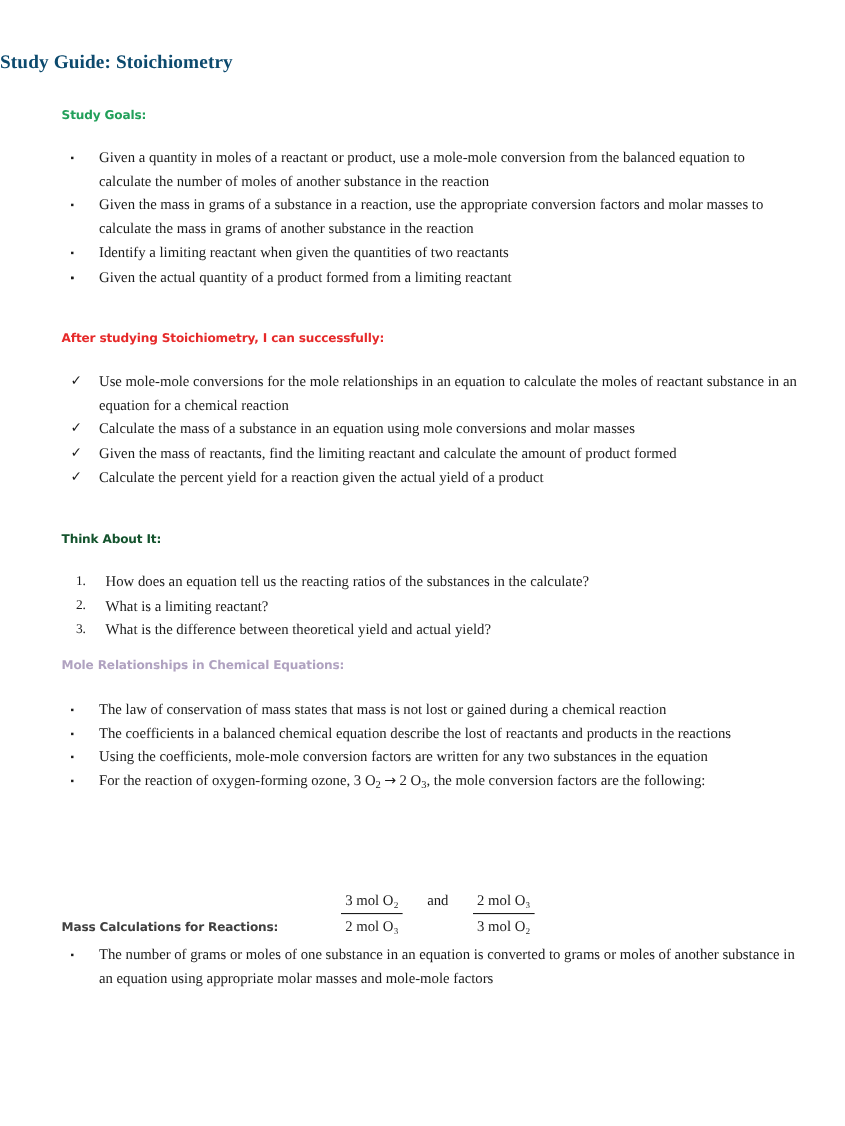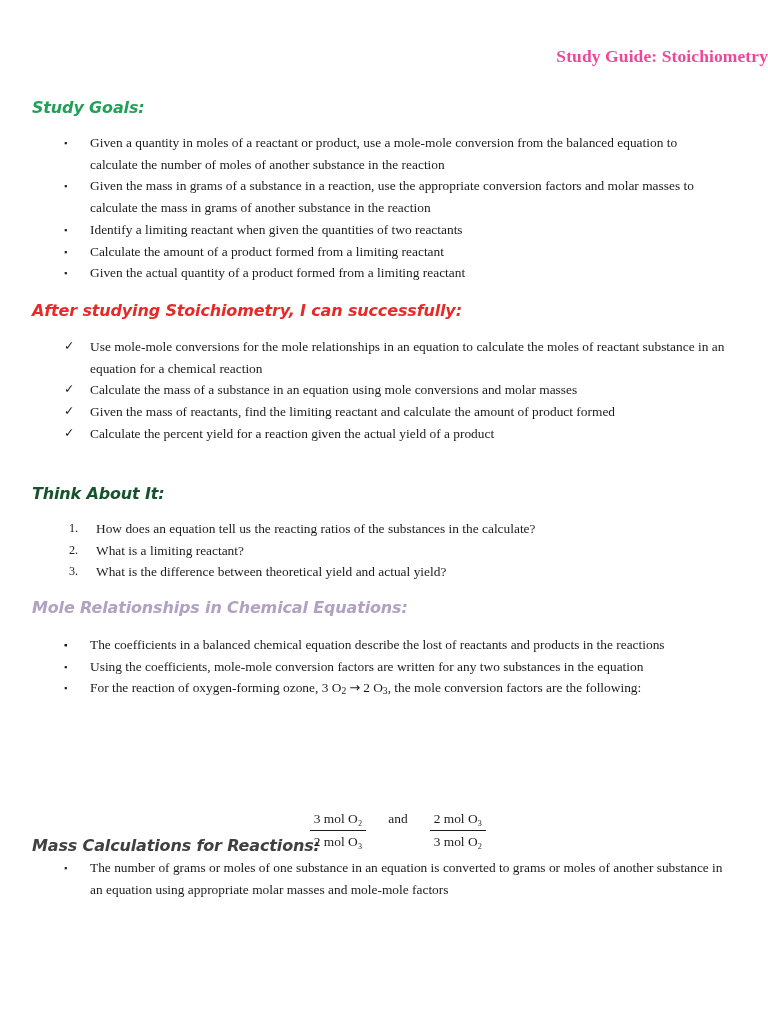--- a/index.html
+++ b/index.html
@@ -22,38 +22,37 @@
     height: 1024px;
     background: #fff;
   }
 
   
   .doc-title {
     position: absolute;
     left: 0;
     top: 46px;
     width: 768px;
-    text-align: right;
+    text-align: left;
     font-family: "Liberation Serif", "DejaVu Serif", serif;
     font-weight: bold;
     font-size: 17.5px;
     letter-spacing: 0.1px;
-    color: #ec4899;
+    color: #0c4a6e;
   }
 
   
   .heading {
     position: absolute;
-    left: 32px;
+    left: 56px;
     font-family: "DejaVu Sans", "Liberation Sans", sans-serif;
     font-weight: bold;
-    font-size: 16px;
+    font-size: 11px;
     letter-spacing: -0.15px;
     white-space: nowrap;
-    font-style: italic;
   }
   .h-goals      { top: 98px;  color: #22a05a; }
   .h-after      { top: 301px; color: #e62a2a; }
   .h-think      { top: 484px; color: #14532d; }
   .h-mole       { top: 598px; color: #b0a2c0; }
   .h-mass       { top: 836px; color: #404040; }
 
   
   .list {
     position: absolute;
@@ -165,21 +164,20 @@
     <div class="li">
       <span class="marker sq">▪</span>
       <span>Given the mass in grams of a substance in a reaction, use the appropriate conversion factors and molar masses to calculate the mass in grams of another substance in the reaction</span>
     </div>
     <div class="li">
       <span class="marker sq">▪</span>
       <span>Identify a limiting reactant when given the quantities of two reactants</span>
     </div>
     <div class="li">
       <span class="marker sq">▪</span>
-      <span>Calculate the amount of a product formed from a limiting reactant</span>
     </div>
     <div class="li">
       <span class="marker sq">▪</span>
       <span>Given the actual quantity of a product formed from a limiting reactant</span>
     </div>
   </div>
 
   <div class="heading h-after">After studying Stoichiometry, I can successfully:</div>
 
   <div class="list l-after">
@@ -216,20 +214,21 @@
       <span class="marker num">3.</span>
       <span>What is the difference between theoretical yield and actual yield?</span>
     </div>
   </div>
 
   <div class="heading h-mole">Mole Relationships in Chemical Equations:</div>
 
   <div class="list l-mole">
     <div class="li">
       <span class="marker sq">▪</span>
+      <span>The law of conservation of mass states that mass is not lost or gained during a chemical reaction</span>
     </div>
     <div class="li">
       <span class="marker sq">▪</span>
       <span>The coefficients in a balanced chemical equation describe the lost of reactants and products in the reactions</span>
     </div>
     <div class="li">
       <span class="marker sq">▪</span>
       <span>Using the coefficients, mole-mole conversion factors are written for any two substances in the equation</span>
     </div>
     <div class="li">

